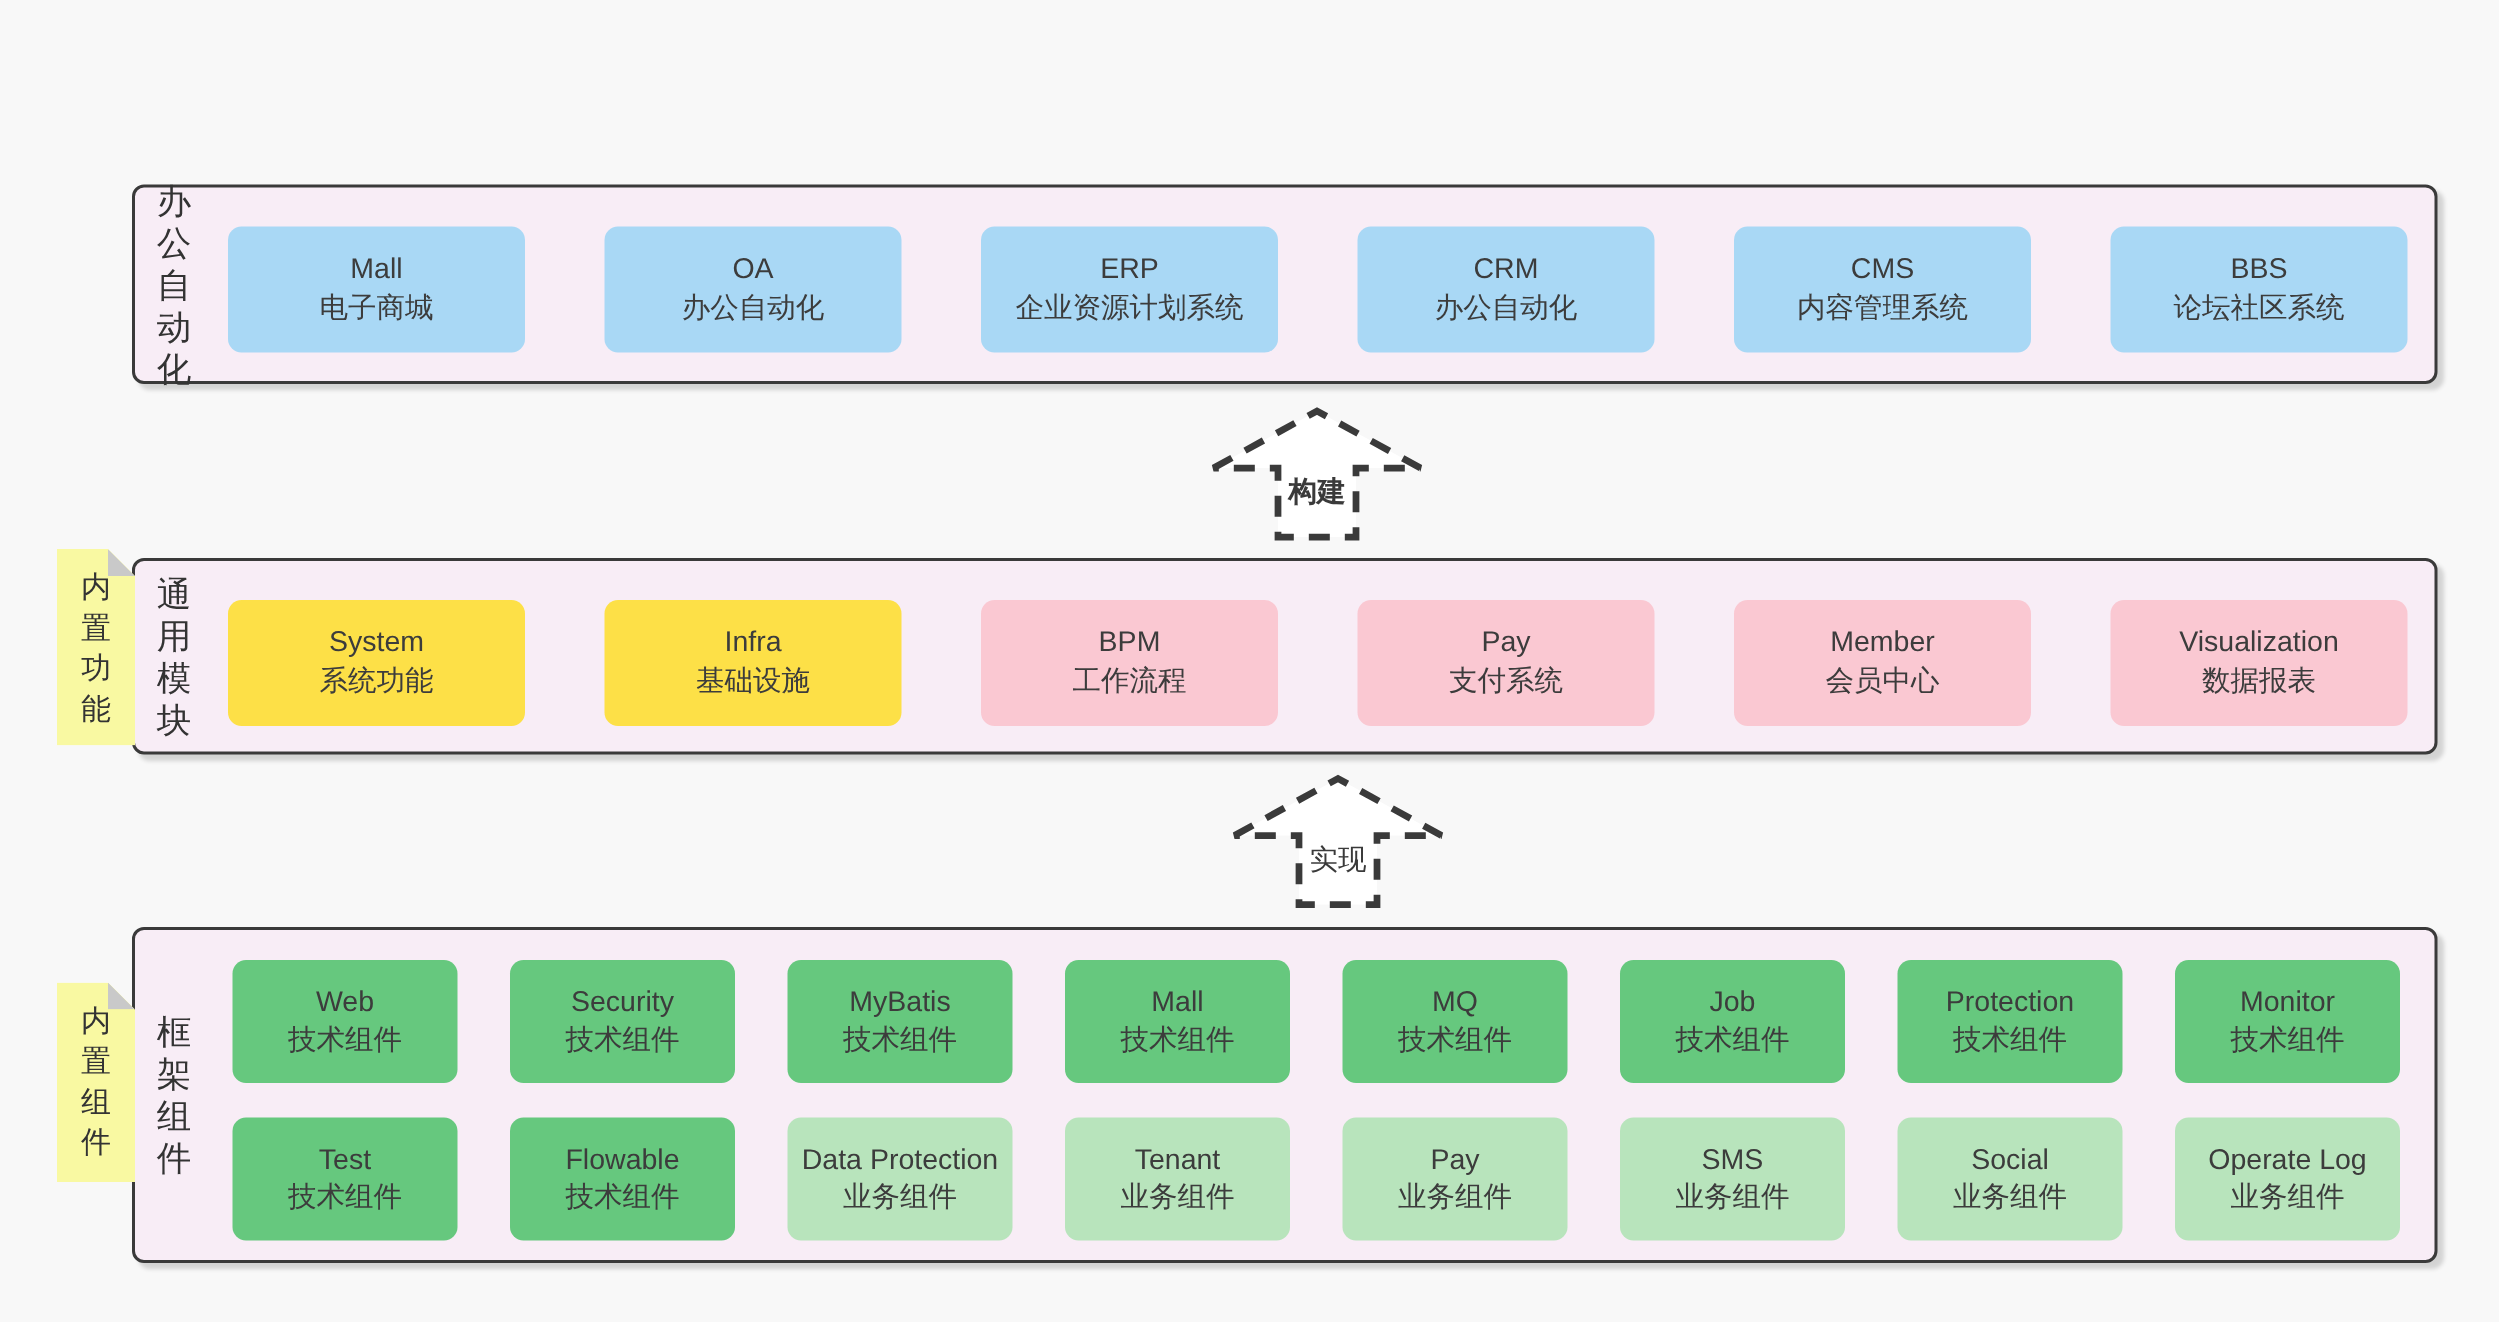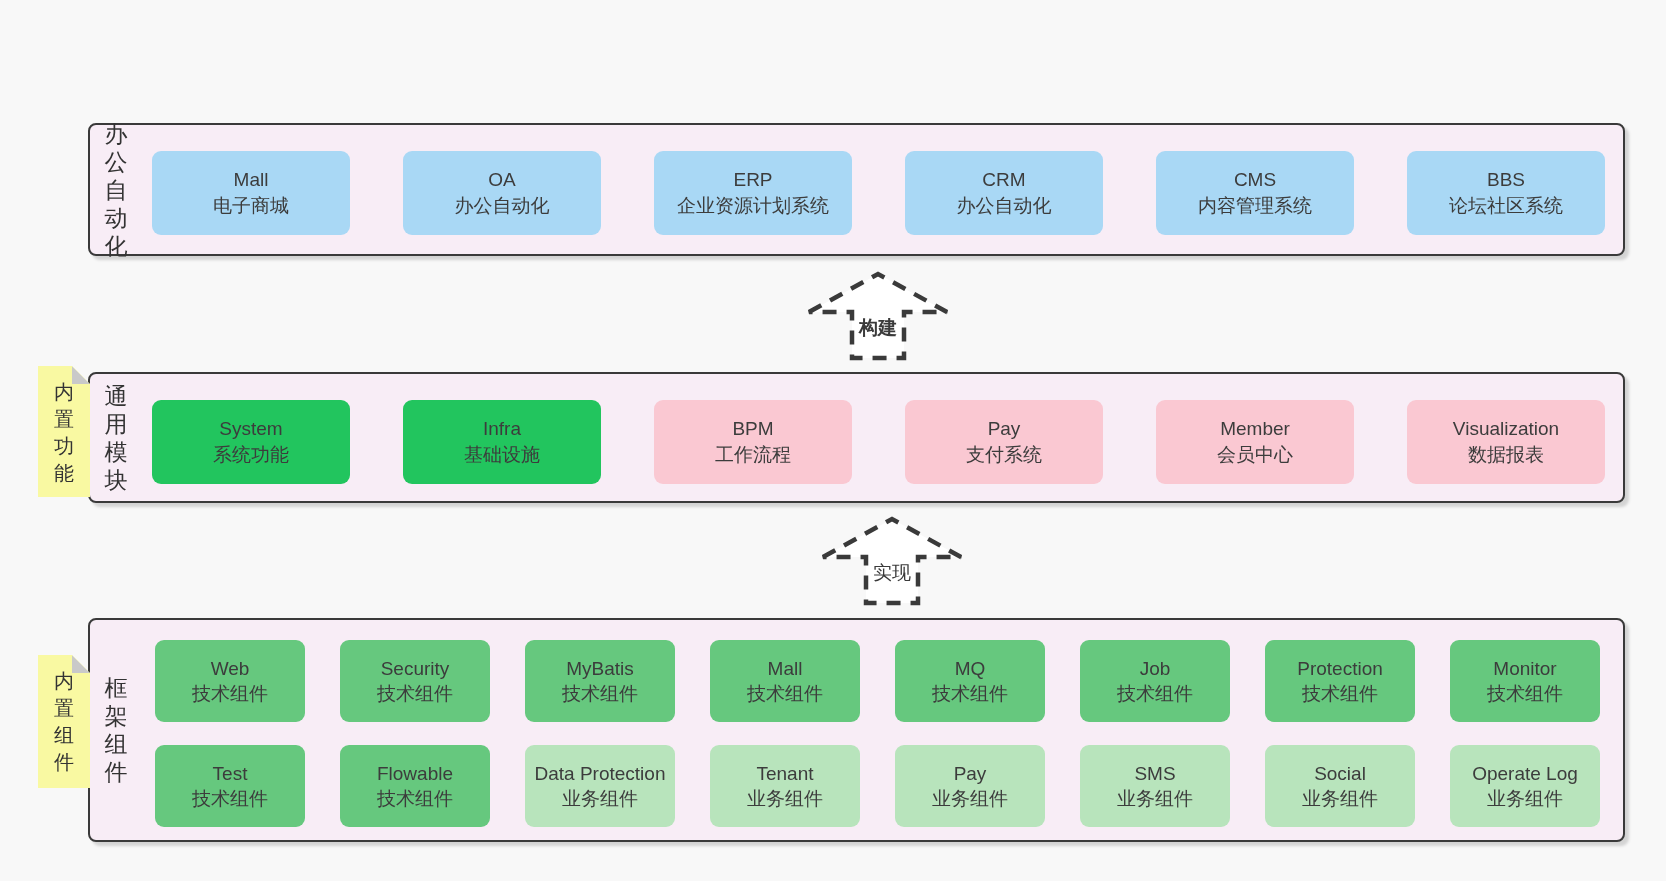--- a/index.html
+++ b/index.html
@@ -31,21 +31,21 @@
   .band3 .row1{left:65px;top:20px;gap:35px;}
   .band3 .row2{left:65px;top:125px;gap:35px;}
   .box{
     display:flex;flex-direction:column;justify-content:center;align-items:center;
     text-align:center;border-radius:9px;font-size:19px;line-height:26px;
     flex:0 0 auto;padding:2px 6px;box-sizing:border-box;
   }
   .band1 .box,.band2 .box{width:198px;height:84px;justify-content:center;}
   .band3 .box{width:150px;height:82px;line-height:25px;}
   .blue{background:#a9d8f5;}
-  .red{background:#22c55e;}
+  .red{background:#fde047;}
   .pink{background:#fac8d2;}
   .green{background:#66c87e;}
   .lgreen{background:#b8e4bc;}
   
   .arrow{position:absolute;}
   .arrow1{left:806px;top:270px;font-weight:bold;}
   .arrow2{left:820px;top:515px;}
   .arrow text{
     font-family:"Liberation Sans","DejaVu Sans",sans-serif;
     font-size:19px;fill:#3a3a3a;

